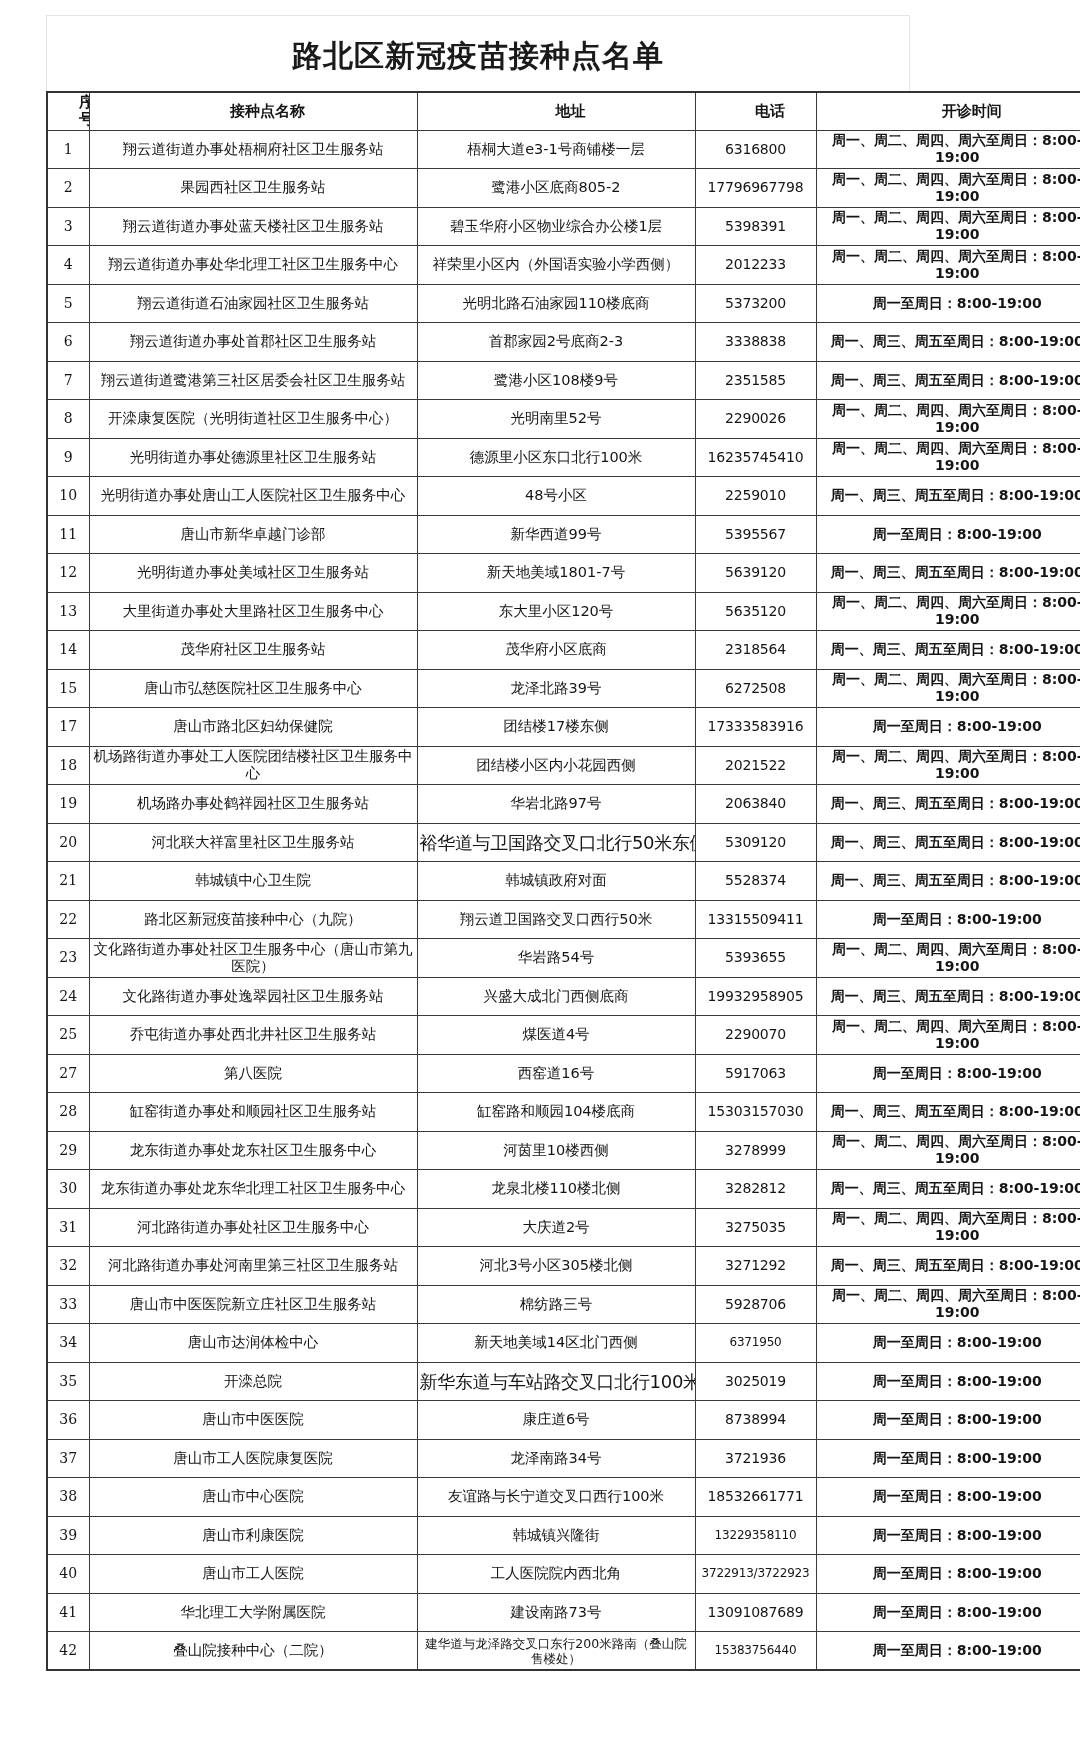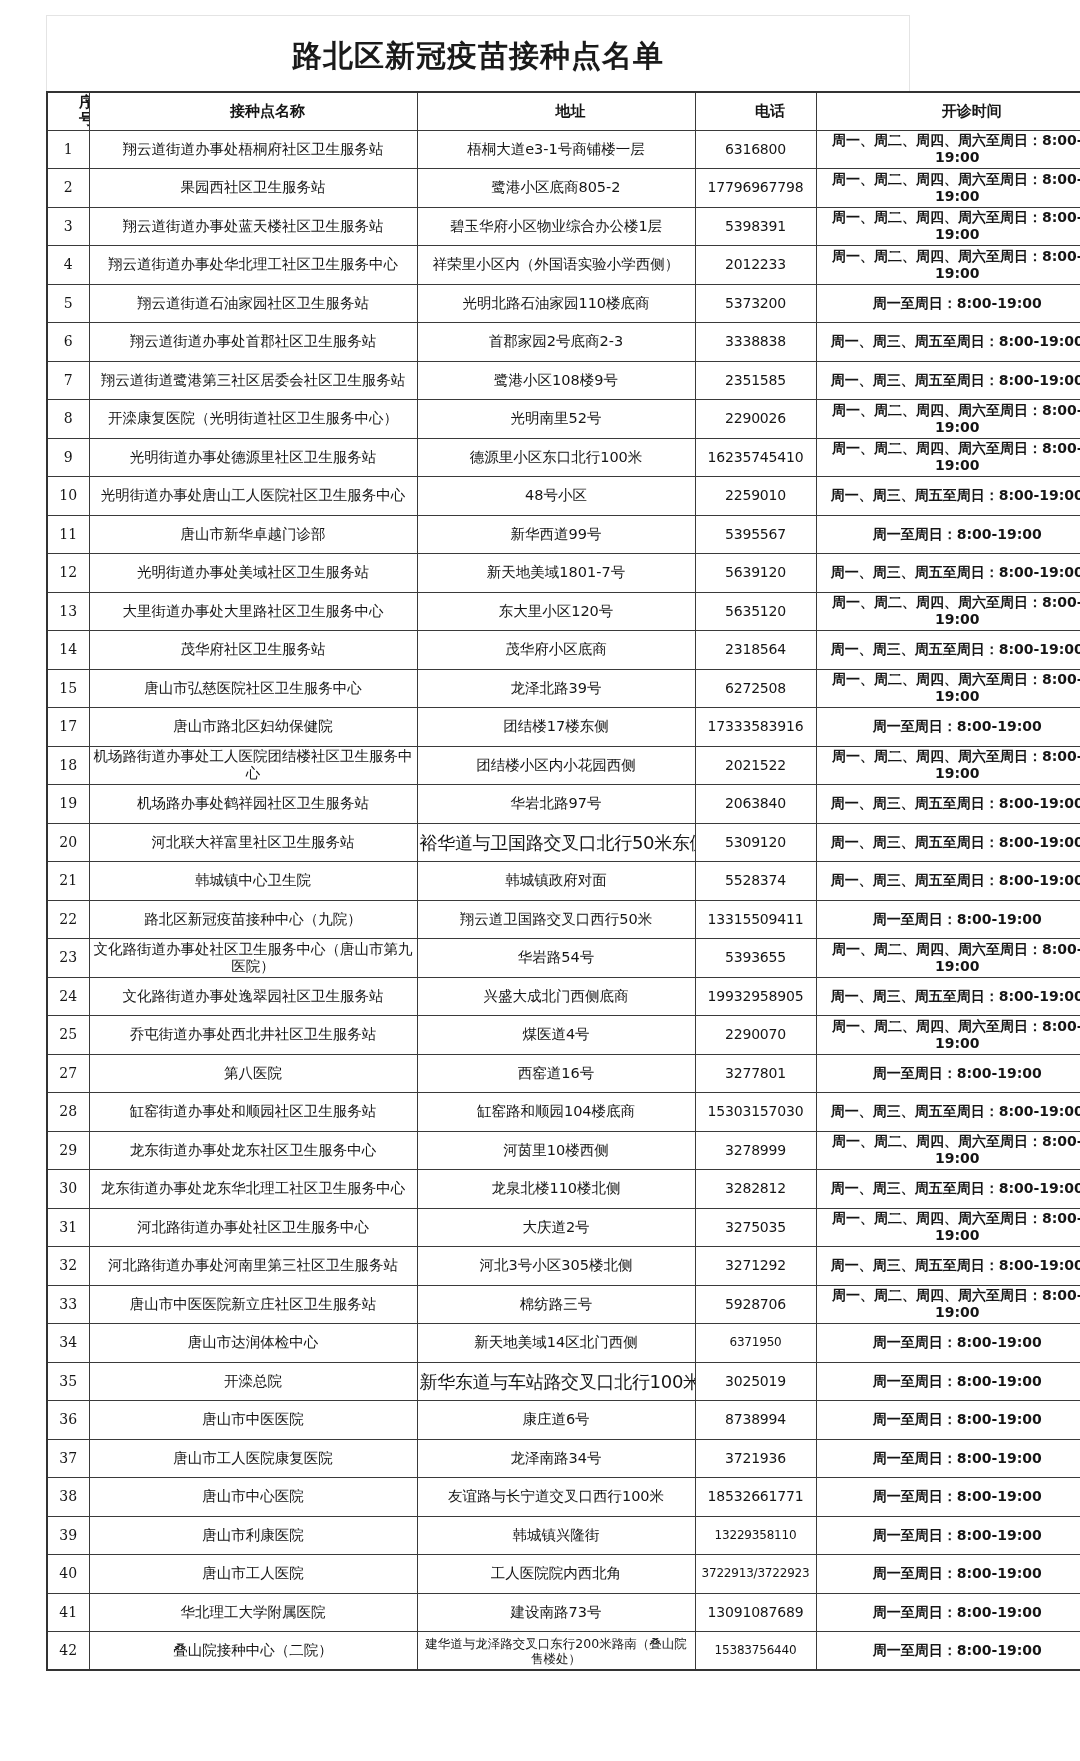--- a/index.html
+++ b/index.html
@@ -285,21 +285,21 @@
           <td class="no">25</td>
           <td class="name">乔屯街道办事处西北井社区卫生服务站</td>
           <td class="addr">煤医道4号</td>
           <td class="phone">2290070</td>
           <td class="hours">周一、周二、周四、周六至周日：8:00-19:00</td>
         </tr>
         <tr>
           <td class="no">27</td>
           <td class="name">第八医院</td>
           <td class="addr">西窑道16号</td>
-          <td class="phone">3277801</td>
+          <td class="phone">5917063</td>
           <td class="hours">周一至周日：8:00-19:00</td>
         </tr>
         <tr>
           <td class="no">28</td>
           <td class="name">缸窑街道办事处和顺园社区卫生服务站</td>
           <td class="addr">缸窑路和顺园104楼底商</td>
           <td class="phone">15303157030</td>
           <td class="hours">周一、周三、周五至周日：8:00-19:00</td>
         </tr>
         <tr>

